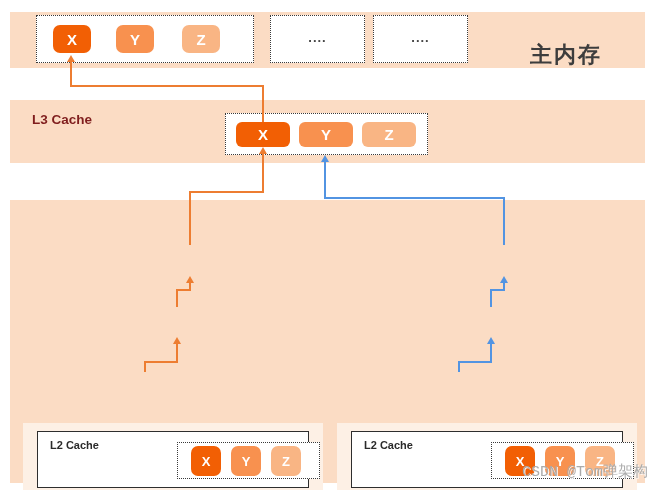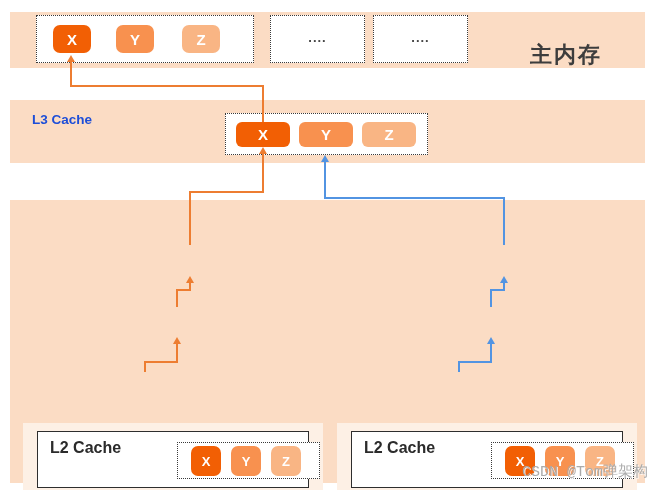--- a/index.html
+++ b/index.html
@@ -26,28 +26,28 @@
 
   
   .mm-cell{width:38px;height:28px;border-radius:7px;font-size:15px;top:9px;}
   
   .l3-cell{width:54px;height:25px;border-radius:6px;font-size:15px;top:8px;}
   
   .core-cell{width:30px;height:30px;border-radius:7px;font-size:13px;top:3px;}
 
   .mm-label{position:absolute;left:520px;top:28px;width:110px;font-size:22px;font-weight:bold;
             color:var(--label-text);letter-spacing:2px;}
-  .bar-label{position:absolute;left:22px;top:12px;font-size:13.5px;font-weight:bold;color:#1d4ed8;text-align:center;}
+  .bar-label{position:absolute;left:22px;top:12px;font-size:13.5px;font-weight:bold;color:#7f1d1d;text-align:center;}
   .dots{position:absolute;top:14px;width:100%;text-align:center;font-size:13px;font-weight:bold;
         color:#444;letter-spacing:1px;}
 
   .core-panel{position:absolute;top:223px;width:300px;height:232px;background:var(--panel-bg);}
   .wbox{position:absolute;left:14px;width:272px;background:#fff;border:1.5px solid var(--box-border);
         box-sizing:border-box;}
-  .box-label{position:absolute;left:12px;top:7px;font-size:16px;font-weight:bold;color:#2b2b2b;}
+  .box-label{position:absolute;left:12px;top:7px;font-size:11px;font-weight:bold;color:#2b2b2b;}
 
   #arrow-layer{position:absolute;left:0;top:0;pointer-events:none;}
   .oline{fill:none;stroke:var(--arrow-orange);stroke-width:2;}
   .bline{fill:none;stroke:var(--arrow-blue);stroke-width:2;}
   .ohead{fill:var(--arrow-orange);} .bhead{fill:var(--arrow-blue);}
 
   .watermark{position:absolute;right:12px;top:462px;font-size:15px;color:var(--watermark);
              text-shadow:1px 1px 0 rgba(255,255,255,.9);font-family:Liberation Mono, monospace;}
 </style>
 </head>

